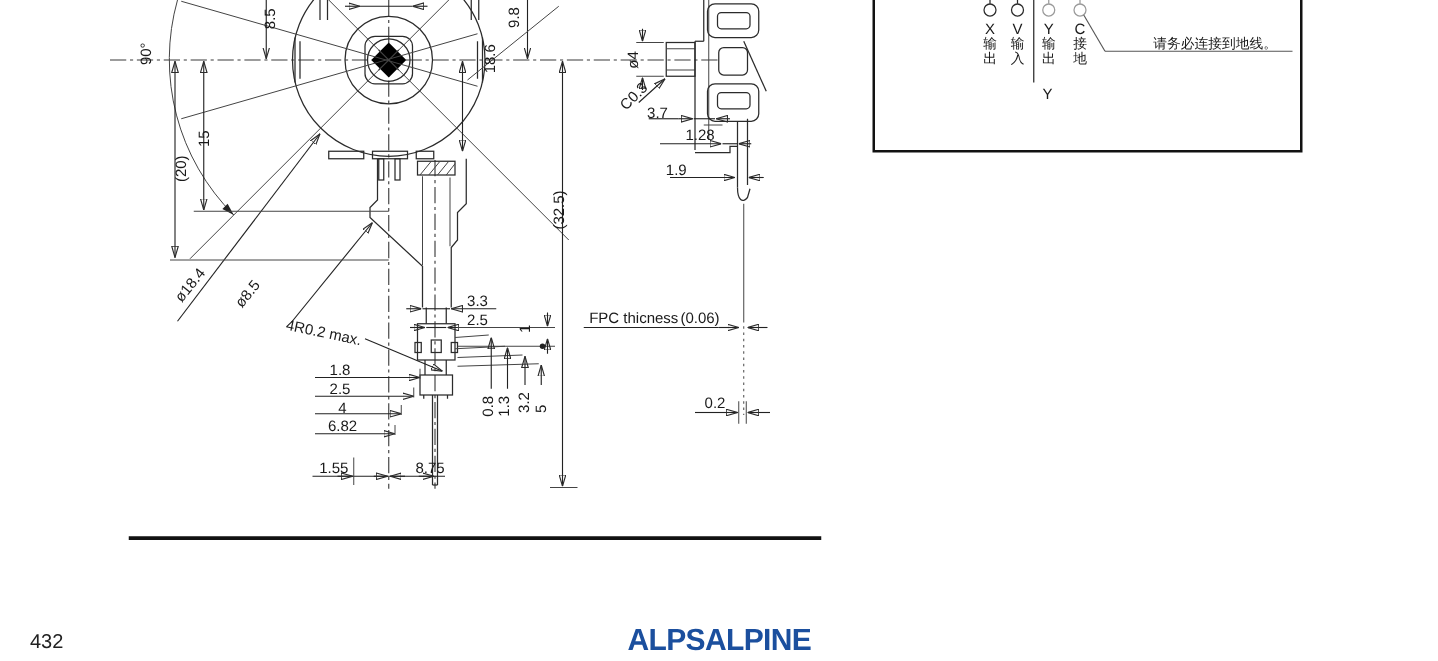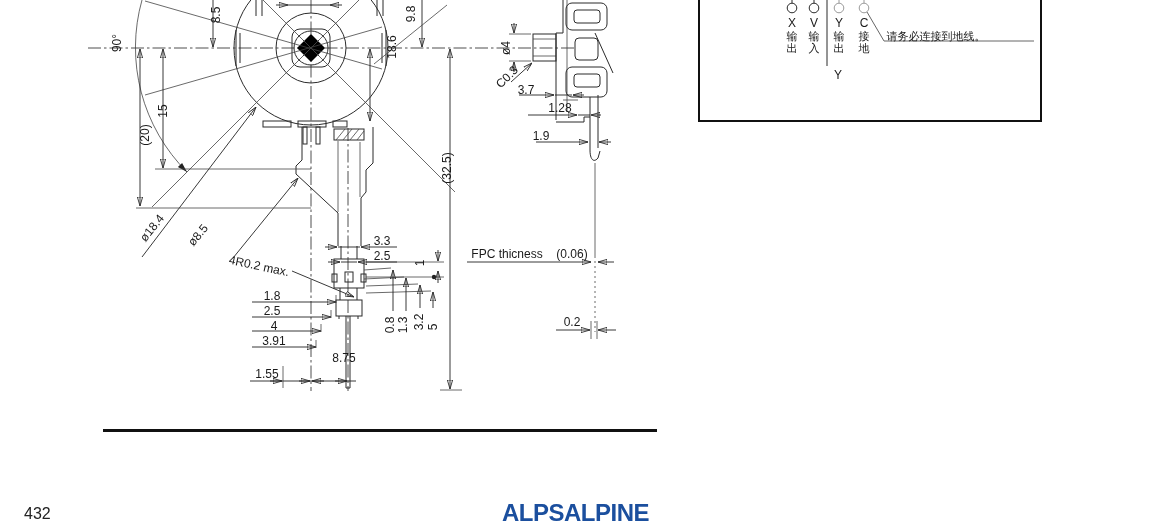--- a/index.html
+++ b/index.html
@@ -12,21 +12,21 @@
   .art .dim{stroke-width:.9;stroke:#222;}
   .art .fillb{fill:#222;stroke:none;}
   .art .gray{stroke:#9a9a9a;}
   .art .lead{stroke:#555;stroke-width:.9;}
   .lbl{position:absolute;font-size:12px;color:#1a1a1a;white-space:nowrap;
        transform:translate(-50%,-50%);line-height:1;}
   .r90{transform:translate(-50%,-50%) rotate(-90deg);}
   .r51{transform:translate(-50%,-50%) rotate(-51deg);}
   .r45{transform:translate(-50%,-50%) rotate(-45deg);}
   .r12{transform:translate(-50%,-50%) rotate(12deg);}
-  .cjk{font-size:11px;}
+  .cjk{font-size:11px;margin-left:36px;}
   .cjk-col{width:13px;font-size:11px;line-height:11.5px;text-align:center;
            word-break:break-all;white-space:normal;}
   .circuit-box{position:absolute;left:698px;top:-8px;width:340px;height:126px;
                border:2.5px solid #111;}
   .footer-rule{position:absolute;left:103px;top:429px;width:554px;height:3px;background:#111;}
   .page-num{position:absolute;left:24px;top:505px;font-size:16px;color:#222;}
   .logo{position:absolute;left:488px;top:499px;width:175px;text-align:center;
         font-size:24px;font-weight:bold;letter-spacing:-0.5px;color:#1b4f9e;
         font-style:normal;transform:scaleY(1.02);}
 </style>
@@ -229,36 +229,36 @@
   <span class="lbl r51" style="left:198px;top:235px">ø8.5</span>
   <span class="lbl r90" style="left:411px;top:14px">9.8</span>
   <span class="lbl r90" style="left:392px;top:47px">18.6</span>
   <span class="lbl r90" style="left:447px;top:168px">(32.5)</span>
   <span class="lbl" style="left:382px;top:241px">3.3</span>
   <span class="lbl" style="left:382px;top:256px">2.5</span>
   <span class="lbl r12" style="left:259px;top:266px">4R0.2 max.</span>
   <span class="lbl" style="left:272px;top:296px">1.8</span>
   <span class="lbl" style="left:272px;top:311px">2.5</span>
   <span class="lbl" style="left:274px;top:326px">4</span>
-  <span class="lbl" style="left:274px;top:341px">3.91</span>
+  <span class="lbl" style="left:274px;top:341px">6.82</span>
   <span class="lbl" style="left:267px;top:374px">1.55</span>
-  <span class="lbl" style="left:344px;top:358px">8.75</span>
+  <span class="lbl" style="left:344px;top:374px">8.75</span>
   <span class="lbl r90" style="left:420px;top:263px">1</span>
   <span class="lbl r90" style="left:390px;top:325px">0.8</span>
   <span class="lbl r90" style="left:403px;top:325px">1.3</span>
   <span class="lbl r90" style="left:419px;top:322px">3.2</span>
   <span class="lbl r90" style="left:433px;top:327px">5</span>
 
   <span class="lbl r90" style="left:506px;top:48px">ø4</span>
   <span class="lbl r45" style="left:507px;top:77px">C0.3</span>
   <span class="lbl" style="left:526px;top:90px">3.7</span>
   <span class="lbl" style="left:560px;top:108px">1.28</span>
   <span class="lbl" style="left:541px;top:136px">1.9</span>
   <span class="lbl" style="left:507px;top:254px">FPC thicness</span>
-  <span class="lbl" style="left:572px;top:254px">(0.06)</span>
+  <span class="lbl" style="left:560px;top:254px">(0.06)</span>
   <span class="lbl" style="left:572px;top:322px">0.2</span>
 
   <div class="circuit-box"></div>
   <span class="lbl" style="left:792px;top:23px">X</span>
   <span class="lbl" style="left:814px;top:23px">V</span>
   <span class="lbl" style="left:839px;top:23px">Y</span>
   <span class="lbl" style="left:864px;top:23px">C</span>
   <span class="lbl cjk-col" style="left:792px;top:42px">输出</span>
   <span class="lbl cjk-col" style="left:814px;top:42px">输入</span>
   <span class="lbl cjk-col" style="left:839px;top:42px">输出</span>

